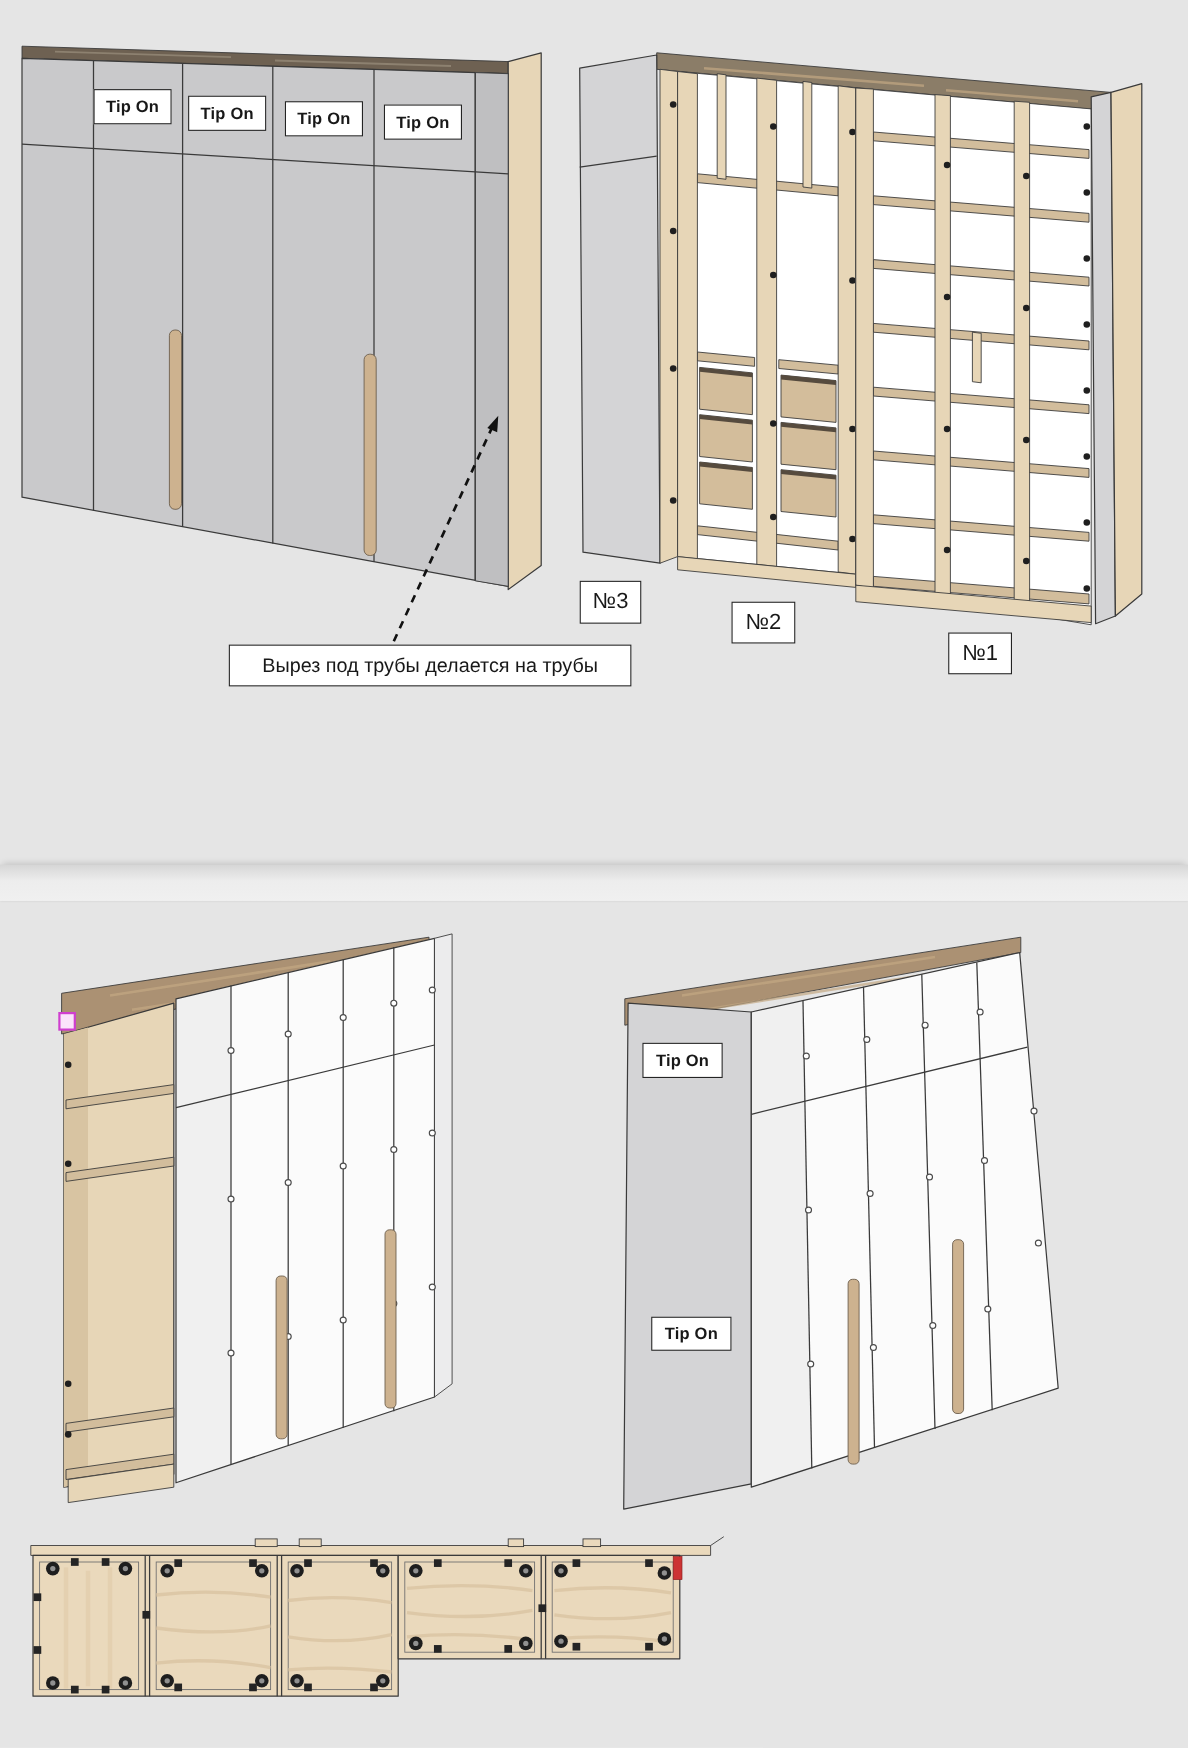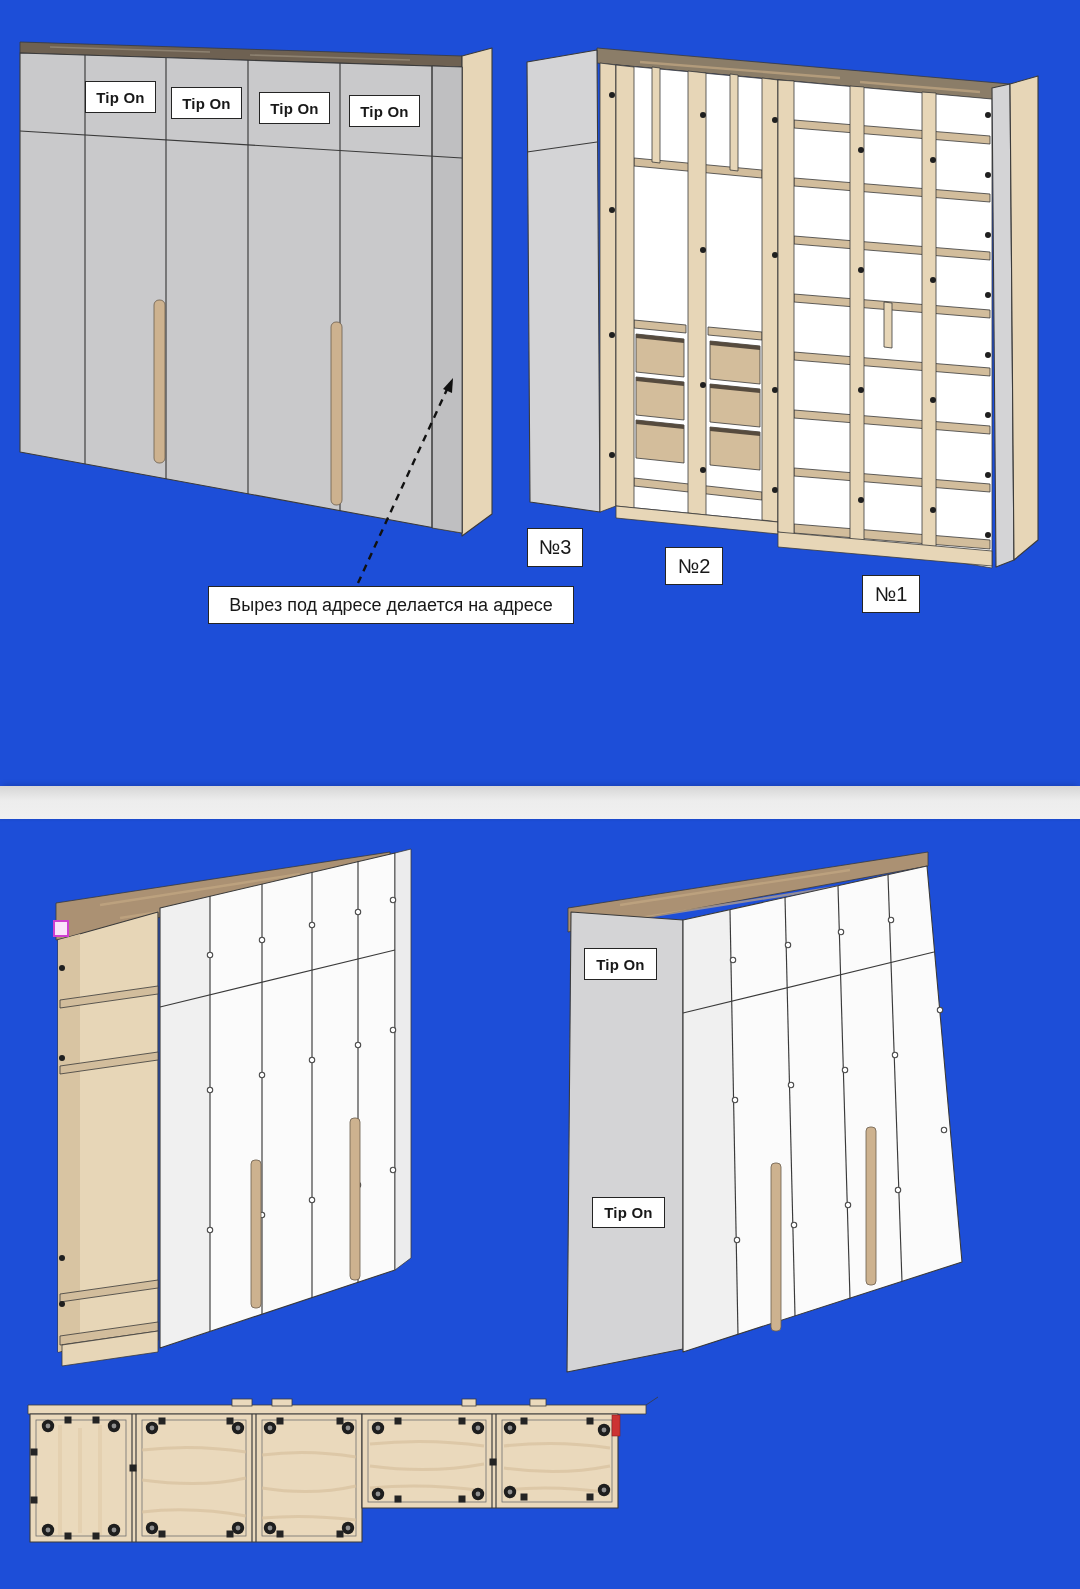--- a/index.html
+++ b/index.html
@@ -1,17 +1,17 @@
 <!DOCTYPE html>
 <html style="--door-gray: #c9c9cb; --filler-gray: #bfbfc1; --side-gray: #d4d4d6; --wood-light: #e7d6b7; --wood-mid: #d2bd9c; --wood-drawer: #d3bd9b; --wood-handle: #cdb28f; --wood-top-dark: #6e6152; --wood-top: #8b7d68; --wood-plan: #ead9bc; --white-door: #fbfbfb; --white-side: #ececed; --outline: #3a3a3a; --red-marker: #cc3333; --pink-marker: #cf3fcf; --divider-band: #f0f0f0;"><head>
 <meta charset="utf-8">
 <style>
   html,body{margin:0;padding:0;background:#fff;}
   .page{
-    position:relative;width:1080px;height:1589px;background:#1d4ed8;
+    position:relative;width:1080px;height:1589px;background:#e5e5e5;
     font-family:"Liberation Sans", sans-serif;overflow:hidden;
   }
   .scene{position:absolute;left:0;top:0;}
   
   .divider-band{
     position:absolute;left:0;top:786px;width:1080px;height:33px;
     background:linear-gradient(180deg,#d6d6d6 0%,#ededed 45%,var(--divider-band,#f0f0f0) 100%);
     box-shadow:0 -4px 6px -3px rgba(0,0,0,.18), 0 1px 2px rgba(0,0,0,.08);
   }
   
@@ -326,21 +326,21 @@
       </g>
       <rect x="612" y="1415" width="8" height="21" fill="var(--red-marker,#cc3333)" stroke="#8a1f1f" stroke-width=".6"></rect>
     </g>
   </svg>
 
   <div class="lbl lbl-tip" style="left:85px;top:81px;width:71px;height:32px;">Tip On</div>
   <div class="lbl lbl-tip" style="left:171px;top:87px;width:71px;height:32px;">Tip On</div>
   <div class="lbl lbl-tip" style="left:259px;top:92px;width:71px;height:32px;">Tip On</div>
   <div class="lbl lbl-tip" style="left:349px;top:95px;width:71px;height:32px;">Tip On</div>
 
-  <div class="lbl lbl-note" style="left:208px;top:586px;width:366px;height:38px;">Вырез под адресе делается на адресе</div>
+  <div class="lbl lbl-note" style="left:208px;top:586px;width:366px;height:38px;">Вырез под трубы делается на трубы</div>
 
   <div class="lbl lbl-unit" style="left:527px;top:528px;width:56px;height:39px;">№3</div>
   <div class="lbl lbl-unit" style="left:665px;top:547px;width:58px;height:38px;">№2</div>
   <div class="lbl lbl-unit" style="left:862px;top:575px;width:58px;height:38px;">№1</div>
 
   <div class="lbl lbl-tip" style="left:584px;top:948px;width:73px;height:32px;">Tip On</div>
   <div class="lbl lbl-tip" style="left:592px;top:1197px;width:73px;height:31px;">Tip On</div>
 
 </div>
 

